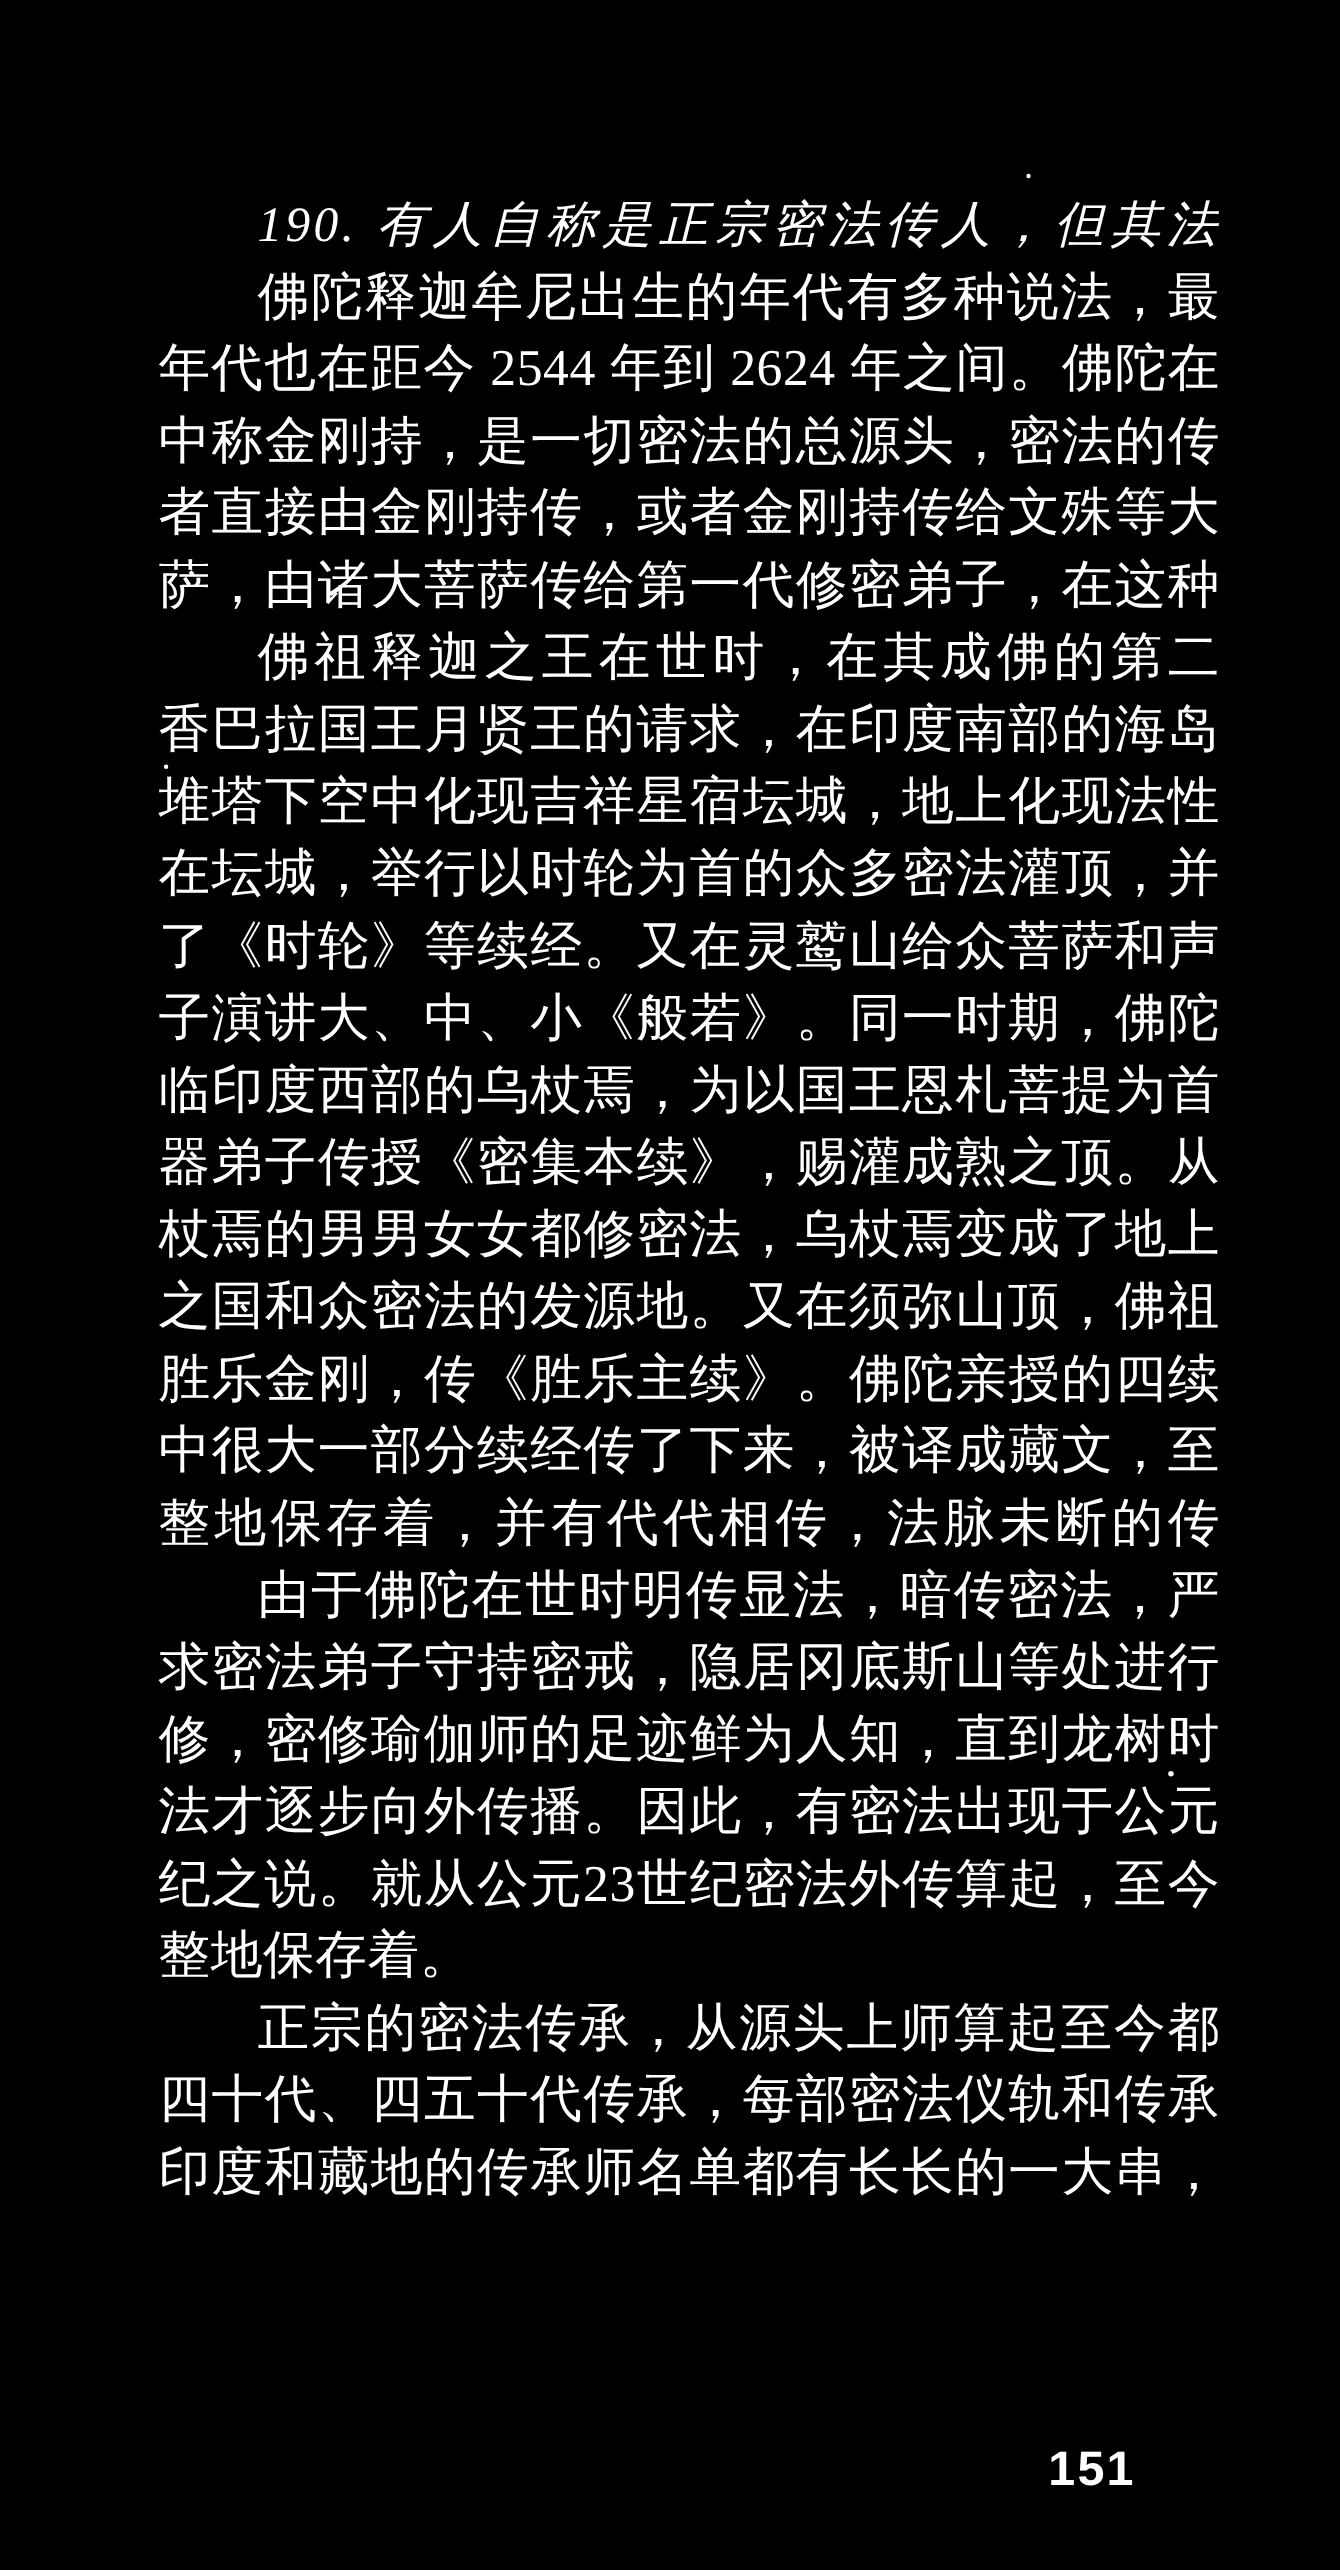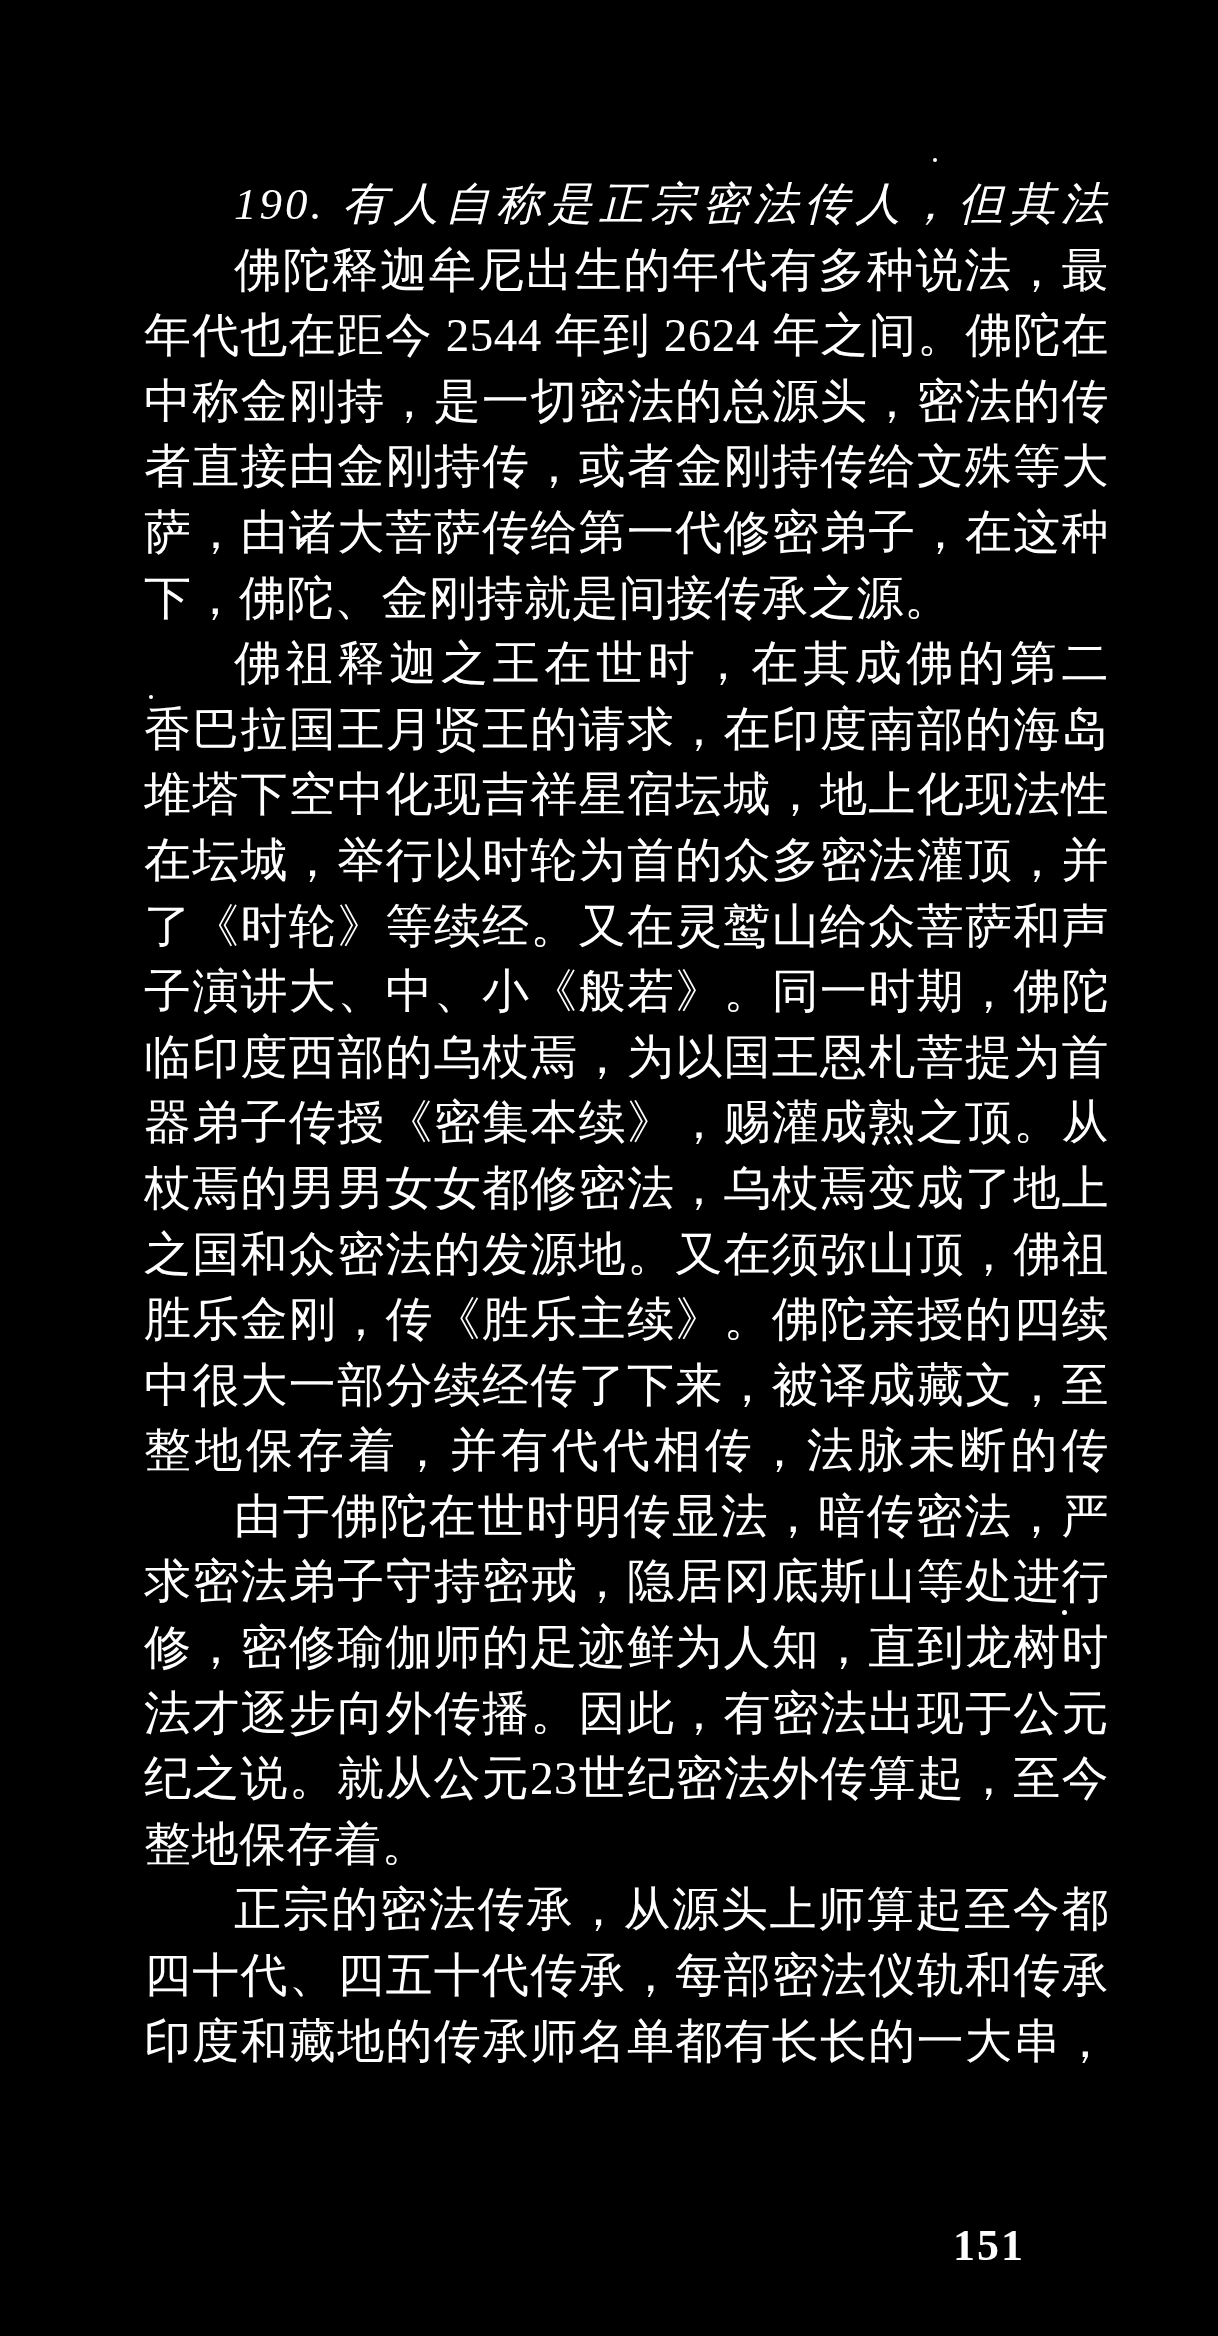--- a/index.html
+++ b/index.html
@@ -41,21 +41,21 @@
     letter-spacing: 3px;
   }
   .line.indent {
     text-indent: 90px;
   }
   .pagenum {
     position: absolute;
     left: 953px;
     top: 2220px;
     width: 70px;
-    font-family: Liberation Serif, serif;
+    font-family: Liberation Sans, sans-serif;
     font-weight: bold;
     font-size: 44px;
     letter-spacing: 2px;
     color: #ffffff;
   }
   .speck {
     position: absolute;
     background: #ffffff;
     border-radius: 50%;
   }
@@ -64,21 +64,20 @@
 <body>
 
 <div class="page">
   <div class="textblock">
       <div class="line heading indent just">190. 有人自称是正宗密法传人，但其法</div>
       <div class="line body indent just">佛陀释迦牟尼出生的年代有多种说法，最迟的</div>
       <div class="line body just">年代也在距今 2544 年到 2624 年之间。佛陀在密宗</div>
       <div class="line body just">中称金刚持，是一切密法的总源头，密法的传承或</div>
       <div class="line body just">者直接由金刚持传，或者金刚持传给文殊等大菩</div>
       <div class="line body just">萨，由诸大菩萨传给第一代修密弟子，在这种情况</div>
-      <div class="line body">下，佛陀、金刚持就是间接传承之源。</div>
       <div class="line body indent just">佛祖释迦之王在世时，在其成佛的第二年，应</div>
       <div class="line body just">香巴拉国王月贤王的请求，在印度南部的海岛上米</div>
       <div class="line body just">堆塔下空中化现吉祥星宿坛城，地上化现法性悟自</div>
       <div class="line body just">在坛城，举行以时轮为首的众多密法灌顶，并宣讲</div>
       <div class="line body just">了《时轮》等续经。又在灵鹫山给众菩萨和声闻弟</div>
       <div class="line body just">子演讲大、中、小《般若》。同一时期，佛陀应邀驾</div>
       <div class="line body just">临印度西部的乌杖焉，为以国王恩札菩提为首的胜</div>
       <div class="line body just">器弟子传授《密集本续》，赐灌成熟之顶。从此，乌</div>
       <div class="line body just">杖焉的男男女女都修密法，乌杖焉变成了地上空行</div>
       <div class="line body just">之国和众密法的发源地。又在须弥山顶，佛祖化现</div>

